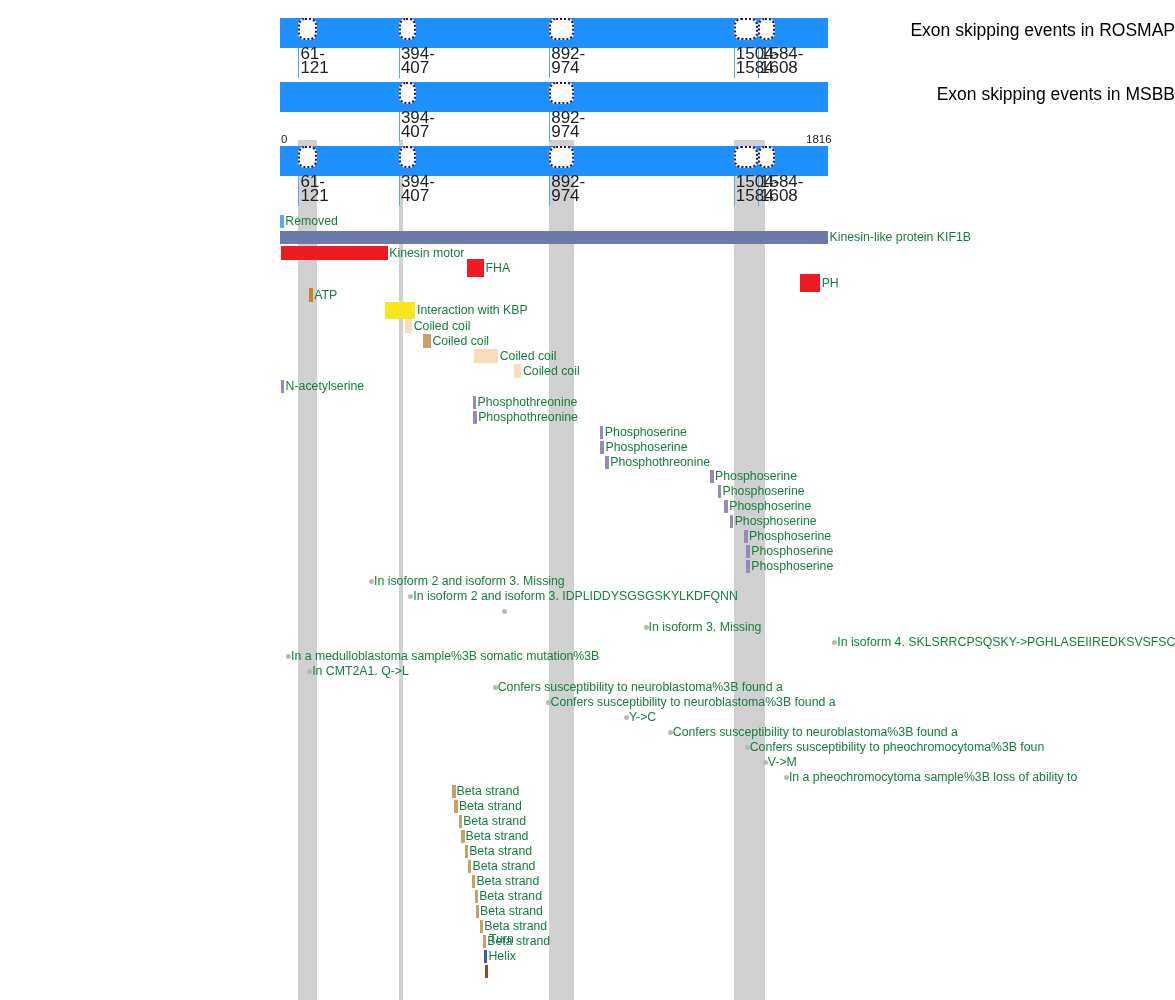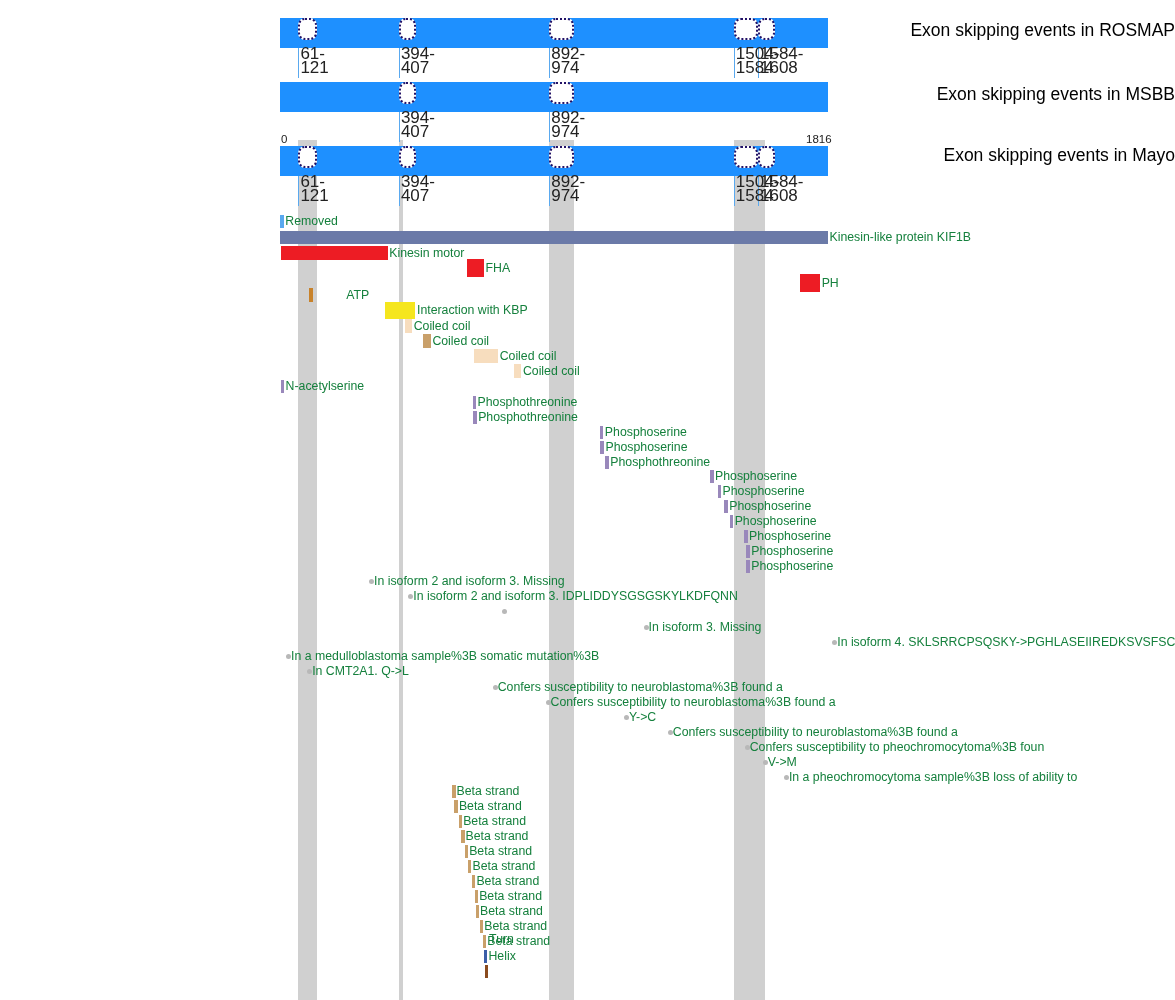--- a/index.html
+++ b/index.html
@@ -77,21 +77,20 @@
     <div class="tracklabel" style="top: 86px; width: 272px;">Exon skipping events in MSBB</div>
     <div class="track" style="left: 280px; width: 548px; top: 82px;"></div>
     <div class="exonbox" style="left: 398.894px; width: 17px; top: 82px;"></div>
     <div class="tick" style="left: 398.894px; top: 112px; height: 30px;"></div>
     <div class="ticklabel" style="left: 400.894px; top: 112px;">394-</div>
     <div class="ticklabel" style="left: 400.894px; top: 126px;">407</div>
     <div class="exonbox" style="left: 549.172px; width: 24.7445px; top: 82px;"></div>
     <div class="tick" style="left: 549.172px; top: 112px; height: 30px;"></div>
     <div class="ticklabel" style="left: 551.172px; top: 112px;">892-</div>
     <div class="ticklabel" style="left: 551.172px; top: 126px;">974</div>
-    <div class="tracklabel" style="top: 147px; width: 272px;">Exon skipping events in Mayo</div>
     <div class="track" style="left: 280px; width: 548px; top: 146px;"></div>
     <div class="exonbox" style="left: 298.407px; width: 18.1057px; top: 146px;"></div>
     <div class="tick" style="left: 298.407px; top: 176px; height: 30px;"></div>
     <div class="ticklabel" style="left: 300.407px; top: 176px;">61-</div>
     <div class="ticklabel" style="left: 300.407px; top: 190px;">121</div>
     <div class="exonbox" style="left: 398.894px; width: 17px; top: 146px;"></div>
     <div class="tick" style="left: 398.894px; top: 176px; height: 30px;"></div>
     <div class="ticklabel" style="left: 400.894px; top: 176px;">394-</div>
     <div class="ticklabel" style="left: 400.894px; top: 190px;">407</div>
     <div class="exonbox" style="left: 549.172px; width: 24.7445px; top: 146px;"></div>
@@ -112,21 +111,21 @@
     <div class="featlabel" style="left: 285.302px; top: 215px;">Removed</div>
     <div class="featbar" style="left: 280.302px; top: 231px; width: 547.698px; height: 13px; background: rgb(107, 122, 168);"></div>
     <div class="featlabel" style="left: 829.5px; top: 231px;">Kinesin-like protein KIF1B</div>
     <div class="featbar" style="left: 281.207px; top: 246px; width: 106.522px; height: 14px; background: rgb(237, 28, 36);"></div>
     <div class="featlabel" style="left: 389.229px; top: 246.5px;">Kinesin motor</div>
     <div class="featbar" style="left: 467.394px; top: 259px; width: 16.5969px; height: 18px; background: rgb(237, 28, 36);"></div>
     <div class="featlabel" style="left: 485.491px; top: 261.5px;">FHA</div>
     <div class="featbar" style="left: 800.238px; top: 274px; width: 19.9163px; height: 18px; background: rgb(237, 28, 36);"></div>
     <div class="featlabel" style="left: 821.654px; top: 276.5px;">PH</div>
     <div class="featbar" style="left: 309.271px; top: 288px; width: 3.5px; height: 14px; background: rgb(200, 130, 42);"></div>
-    <div class="featlabel" style="left: 314.271px; top: 288.5px; padding-left: 32px;">ATP</div>
+    <div class="featlabel" style="left: 314.271px; top: 288.5px;">ATP</div>
     <div class="featbar" style="left: 385.315px; top: 302px; width: 30.1762px; height: 17px; background: rgb(245, 230, 30);"></div>
     <div class="featlabel" style="left: 416.991px; top: 304px;">Interaction with KBP</div>
     <div class="featbar" style="left: 405.231px; top: 319px; width: 6.94053px; height: 14px; background: rgb(247, 221, 190);"></div>
     <div class="featlabel" style="left: 413.672px; top: 319.5px;">Coiled coil</div>
     <div class="featbar" style="left: 423.035px; top: 334px; width: 7.84581px; height: 14px; background: rgb(201, 160, 106);"></div>
     <div class="featlabel" style="left: 432.381px; top: 334.5px;">Coiled coil</div>
     <div class="featbar" style="left: 473.731px; top: 349px; width: 24.4427px; height: 14px; background: rgb(247, 221, 190);"></div>
     <div class="featlabel" style="left: 499.674px; top: 349.5px;">Coiled coil</div>
     <div class="featbar" style="left: 513.866px; top: 364px; width: 7.54405px; height: 14px; background: rgb(247, 221, 190);"></div>
     <div class="featlabel" style="left: 522.91px; top: 364.5px;">Coiled coil</div>

